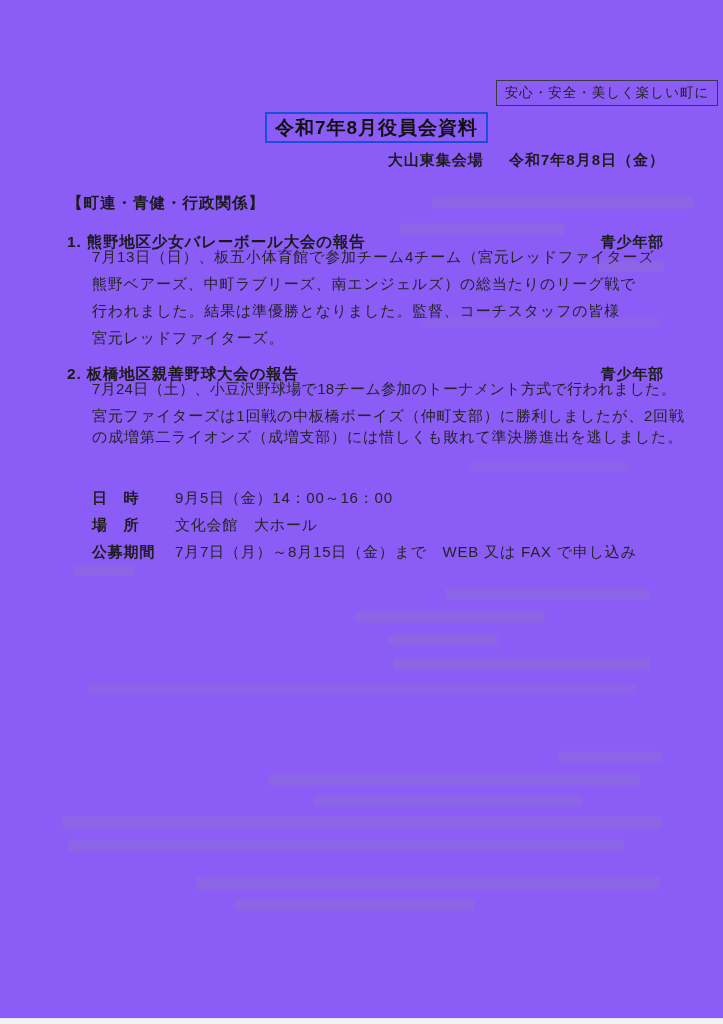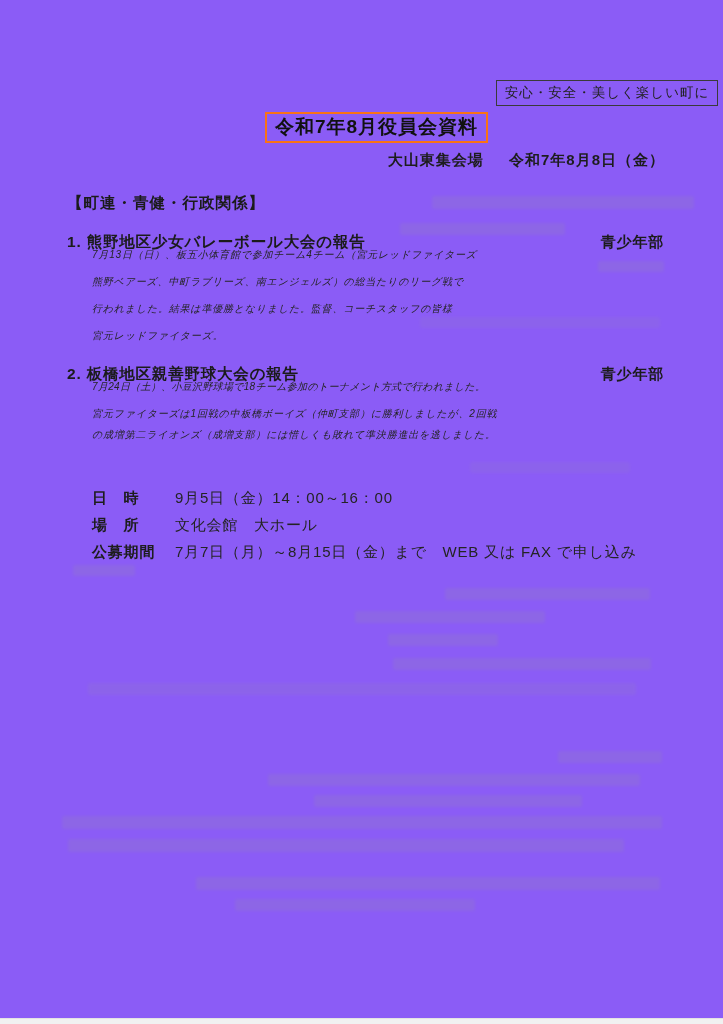--- a/index.html
+++ b/index.html
@@ -34,22 +34,22 @@
     display: flex; align-items: center; justify-content: center;
     font-size: 13.5px;
     letter-spacing: 1px;
     color: #222;
     box-sizing: border-box;
   }
   .title-box {
     position: absolute;
     left: 265px; top: 112px;
     width: 223px; height: 31px;
-    border: 2px solid #f97316;
-    display: flex; align-items: flex-start; justify-content: center;
+    border: 2px solid #1d4ed8;
+    display: flex; align-items: flex-end; justify-content: center;
     font-size: 19px;
     font-weight: bold;
     letter-spacing: 1px;
     color: #111;
     box-sizing: border-box;
   }
   .meta-line {
     position: absolute;
     top: 151px; left: 0;
     width: 665px;
@@ -80,25 +80,24 @@
     font-weight: bold;
     letter-spacing: 0.8px;
     color: #1b1b1b;
     margin-top: 12px;
   }
   .item-tag { font-size: 15px; }
 
   .body-line {
     position: absolute;
     left: 92px;
-    font-size: 10px;
+    font-size: 15px;
     letter-spacing: 0.8px;
     white-space: nowrap;
     color: #242424;
-    font-style: italic;
   }
   .wide { letter-spacing: 0.3px; }
 
   .detail-row {
     position: absolute;
     left: 92px;
     font-size: 15px;
     letter-spacing: 0.8px;
     white-space: nowrap;
     color: #242424;

